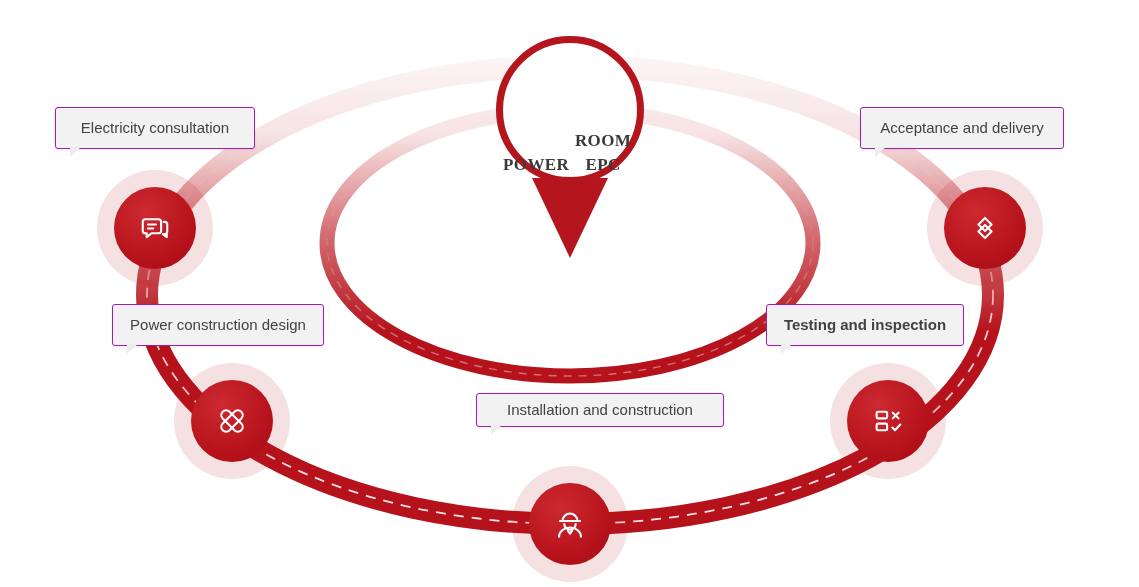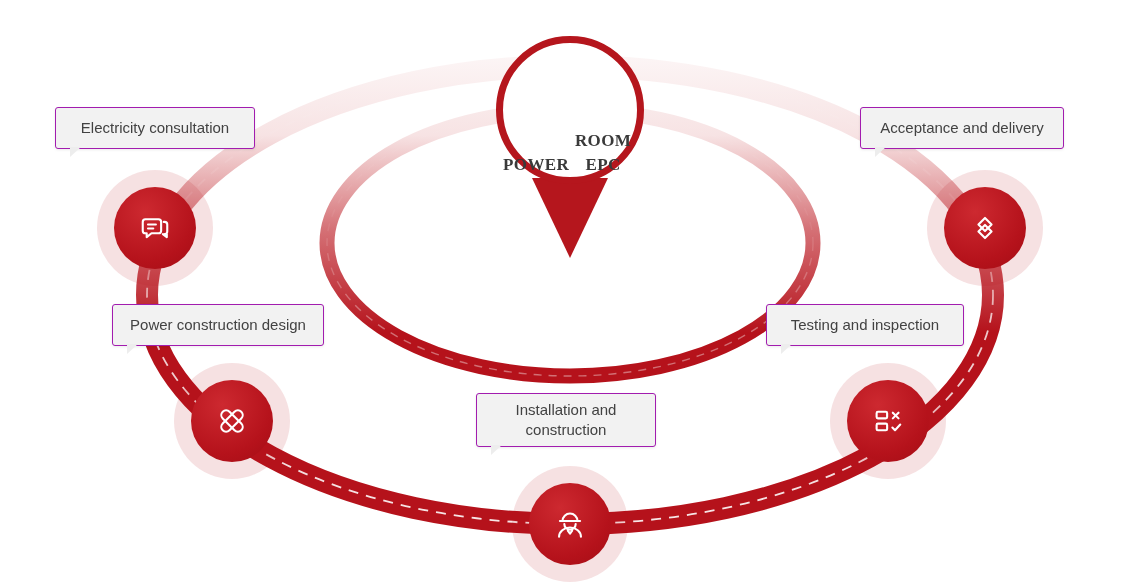--- a/index.html
+++ b/index.html
@@ -157,19 +157,19 @@
         <path d="M24 12.5 l7.5 7.5 -7.5 7.5 -7.5 -7.5 Z"></path>
         <path d="M24 20.5 l7.5 7.5 -7.5 7.5 -7.5 -7.5 Z"></path>
       </svg>
     </div>
   </div>
 
   <div class="label-box" style="left:55px;top:107px;width:200px;">Electricity consultation</div>
 
   <div class="label-box" style="left:112px;top:304px;width:212px;">Power construction design</div>
 
-  <div class="label-box label-two-line" style="left:476px;top:393px;width:180px;">Installation and construction</div>
+  <div class="label-box label-two-line" style="left:476px;top:393px;width:248px;">Installation and construction</div>
 
-  <div class="label-box" style="left:766px;top:304px;width:198px;">Testing and inspection</div>
+  <div class="label-box" style="left:766px;top:304px;width:198px;font-weight:bold;">Testing and inspection</div>
 
   <div class="label-box" style="left:860px;top:107px;width:204px;">Acceptance and delivery</div>
 
 </div>
 
 </body></html>

